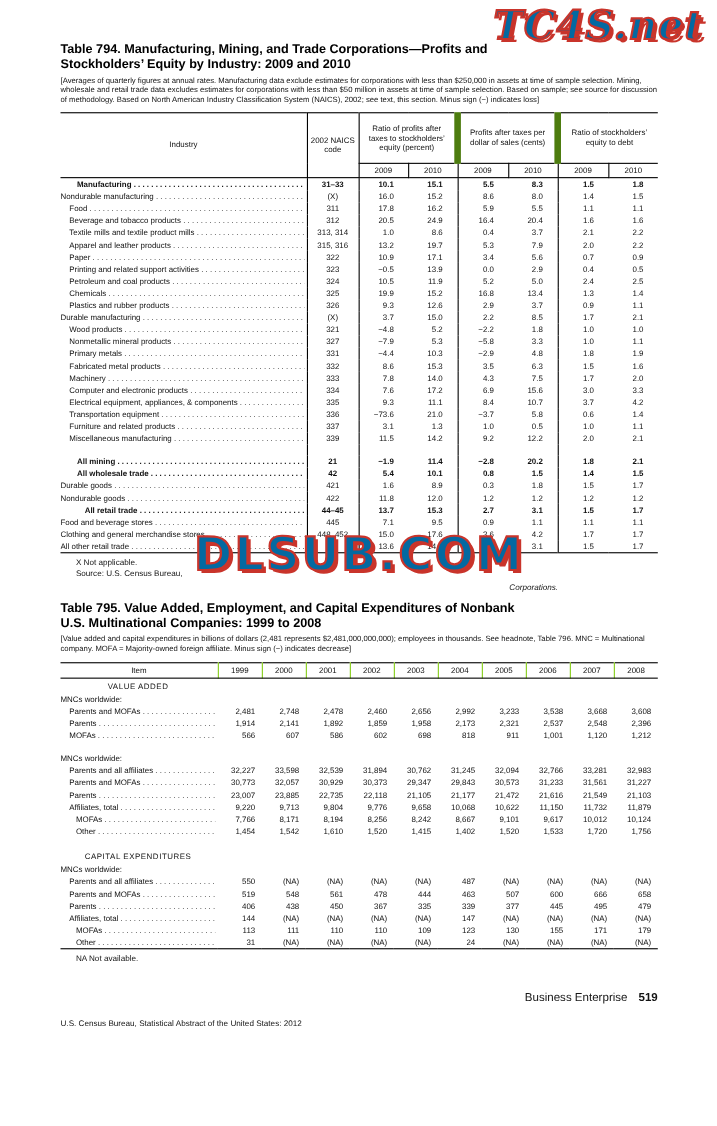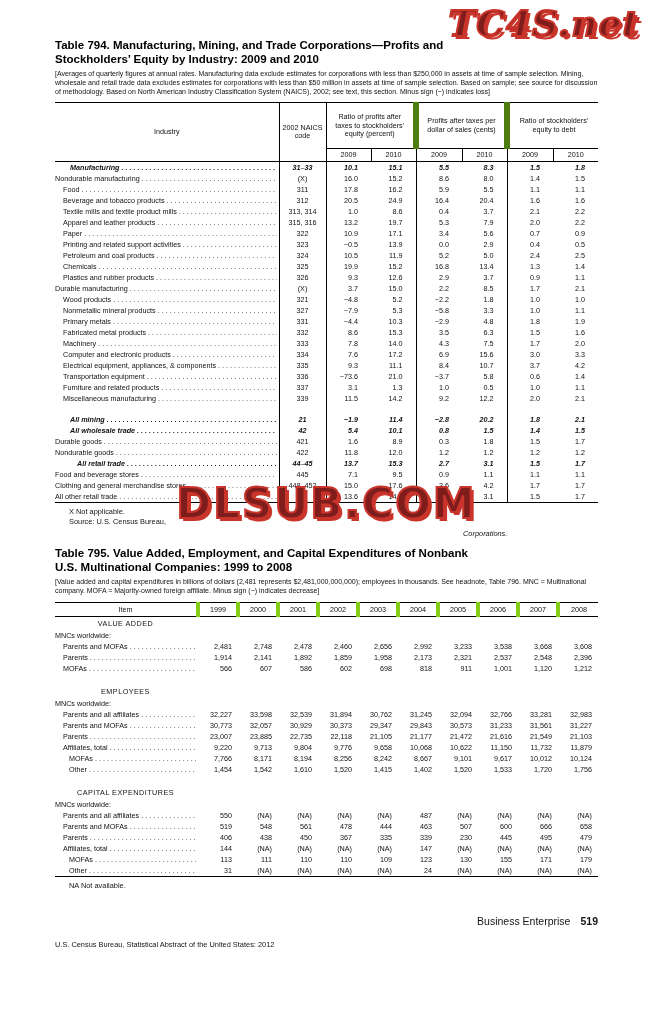--- a/index.html
+++ b/index.html
@@ -19,21 +19,21 @@
 
   
   table.t { border-collapse:collapse; table-layout:fixed; width:543px;
             border-top:1px solid #000; border-bottom:1px solid #000;
             font-size:7.2px; color:#111; }
   th { font-weight:normal; }
   .lw { display:flex; align-items:baseline; overflow:hidden; }
   .lbl { white-space:nowrap; }
   .dots { flex:1; overflow:hidden; white-space:nowrap; }
   .dots::after { content:"\00a0. . . . . . . . . . . . . . . . . . . . . . . . . . . . . . . . . . . . . . . . . . . . . . . . . . . . . . . . . . . . . . . . . . . . . . . . . . . . . ."; }
-  tr.b { font-weight:bold;font-style:italic; }
+  tr.b { font-weight:bold; }
   tr.in1 .lw { padding-left:8px; }
   tr.in2 .lw { padding-left:15px; }
   tr.in3 .lw { padding-left:22px; }
   tr.blank td { height:10px; }
   tr.section .lw { display:block; text-align:center; letter-spacing:0.5px; }
   tr.section td { height:14px; }
   tr.group td { height:10px; }
 
   
   .t794 thead th { vertical-align:middle; text-align:center; line-height:8.6px; }
@@ -44,42 +44,42 @@
   .t794 thead tr:last-child .h-yr:last-child { border-right:none; }
   .t794 td { height:11px; line-height:11px; vertical-align:middle; }
   .t794 td:nth-child(1), .t794 td:nth-child(2),
   .t794 td:nth-child(4), .t794 td:nth-child(6) { border-right:1px solid #000; }
   .t794 .c-ind { padding-right:2px; }
   .t794 .c-naics { text-align:center; }
   .t794 .c-num { text-align:right; padding-right:13px; }
 
   
   .t795-block { margin-top:19px; }
-  .t795 thead th { border-bottom:1px solid #000; border-right:4px solid #84cc16;
+  .t795 thead th { border-bottom:1px solid #000; border-right:1px solid #84cc16;
                    height:14px; text-align:center; vertical-align:middle; }
   .t795 thead th:last-child { border-right:none; }
   .t795 td { height:11px; line-height:11px; vertical-align:middle; }
   .t795 .c-item { padding-right:2px; }
   .t795 .c-num { text-align:right; padding-right:6px; }
   .t795 tr.in2 .lw { padding-left:14px; }
 
   
   .src-wrap { position:relative; }
   .src-right { position:absolute; left:408px; top:12px; font-style:italic; }
 
   
   .footer { margin-top:24px; }
   .pgline { text-align:right; font-size:10.5px; }
   .pg-label { margin-right:10px; }
   .pg-num { font-weight:bold; }
   .census { margin-top:13px; font-size:7.4px; }
 
   
   .wm { position:absolute; font-family:"DejaVu Sans", sans-serif; font-weight:bold;
-        color:#7f1d1d; -webkit-text-stroke:2px #c9342b;
+        color:#0369a1; -webkit-text-stroke:2px #c9342b;
         text-shadow:3px 3px 0 #c9342b; letter-spacing:2px; white-space:nowrap;
         z-index:6; pointer-events:none; }
   .wm-top { top:2px; right:12px; font-size:36px; font-style:italic;
             font-family:"DejaVu Serif", serif; letter-spacing:1px; }
   .wm-mid { position:absolute; top:-18px; left:50%; transform:translateX(-50%);
             font-size:42px; }
   .wm-bottom { bottom:4px; left:50%; transform:translateX(-50%); font-size:48px; }
 </style>
 </head>
 <body>
@@ -780,38 +780,20 @@
               <td class="c-num"></td>
               <td class="c-num"></td>
               <td class="c-num"></td>
               <td class="c-num"></td>
               <td class="c-num"></td>
               <td class="c-num"></td>
               <td class="c-num"></td>
               <td class="c-num"></td>
             </tr>
 
-            <tr class="row section">
-              <td class="c-item">
-                <div class="lw">
-                  <span class="lbl">EMPLOYEES</span>
-                  
-                </div>
-              </td>
-              <td class="c-num"></td>
-              <td class="c-num"></td>
-              <td class="c-num"></td>
-              <td class="c-num"></td>
-              <td class="c-num"></td>
-              <td class="c-num"></td>
-              <td class="c-num"></td>
-              <td class="c-num"></td>
-              <td class="c-num"></td>
-              <td class="c-num"></td>
-            </tr>
 
             <tr class="row group">
               <td class="c-item">
                 <div class="lw">
                   <span class="lbl">MNCs worldwide:</span>
 
                 </div>
               </td>
               <td class="c-num"></td>
               <td class="c-num"></td>
@@ -1040,21 +1022,21 @@
                   <span class="lbl">Parents</span>
                   <span class="dots"></span>
                 </div>
               </td>
               <td class="c-num">406</td>
               <td class="c-num">438</td>
               <td class="c-num">450</td>
               <td class="c-num">367</td>
               <td class="c-num">335</td>
               <td class="c-num">339</td>
-              <td class="c-num">230</td>
+              <td class="c-num">377</td>
               <td class="c-num">445</td>
               <td class="c-num">495</td>
               <td class="c-num">479</td>
             </tr>
 
             <tr class="row in1">
               <td class="c-item">
                 <div class="lw">
                   <span class="lbl">Affiliates, total</span>
                   <span class="dots"></span>

